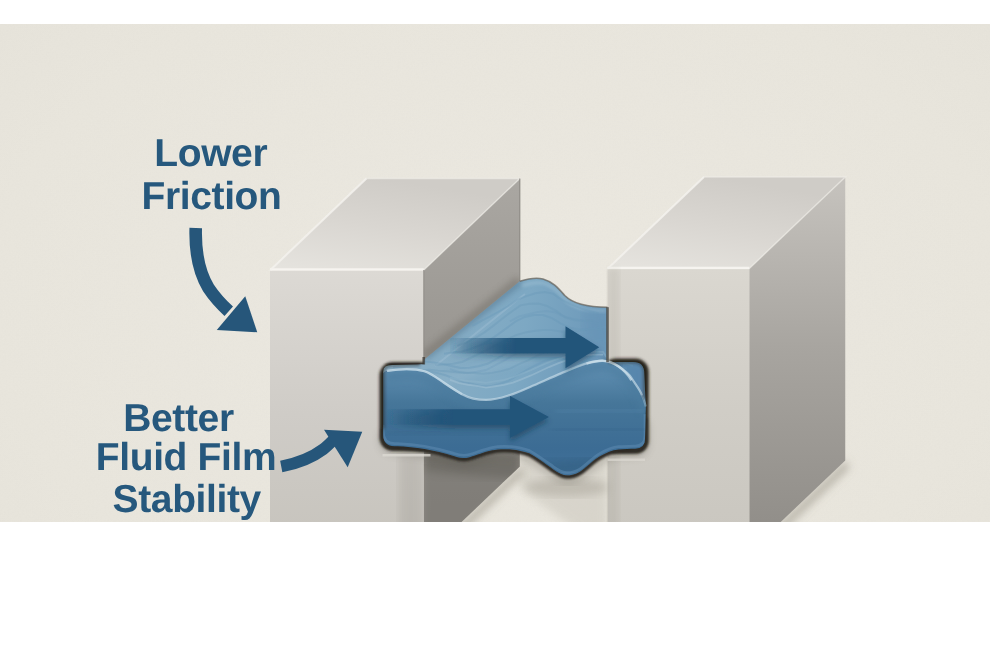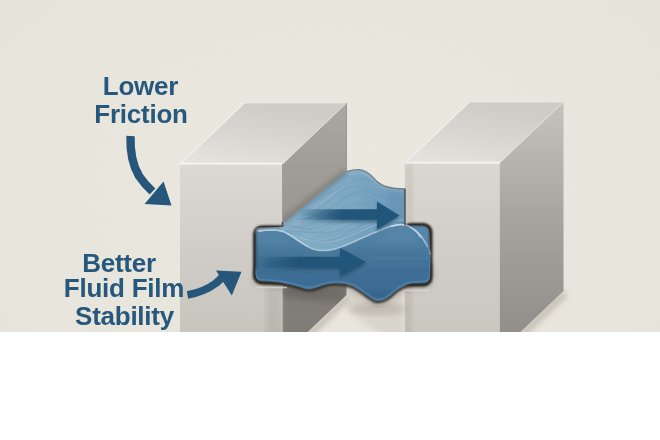--- a/index.html
+++ b/index.html
@@ -1,17 +1,17 @@
 <!DOCTYPE html>
 <html><head>
 <meta charset="utf-8">
 <style>
   html,body{margin:0;padding:0;}
   #stage{position:relative;width:660px;height:332px;overflow:hidden;
-    font-family:"Liberation Sans", sans-serif;}
+    font-family:"Liberation Sans", sans-serif;margin-top:16px;}
   svg{display:block;}
 </style>
 </head>
 <body>
 <div id="stage">
 <svg width="660" height="440" viewBox="0 0 660 440" xmlns="http://www.w3.org/2000/svg">
 <defs>
   <radialGradient id="bgv" cx="0.5" cy="0.42" r="0.85">
     <stop offset="0" stop-color="#ece9e1"></stop>
     <stop offset="0.6" stop-color="#e9e6dd"></stop>

